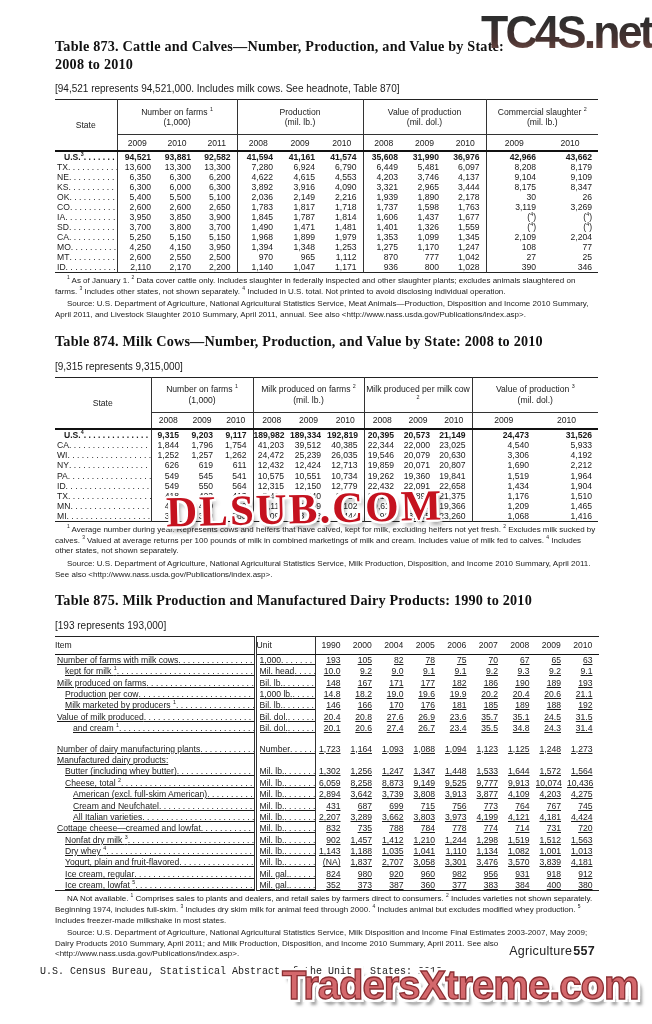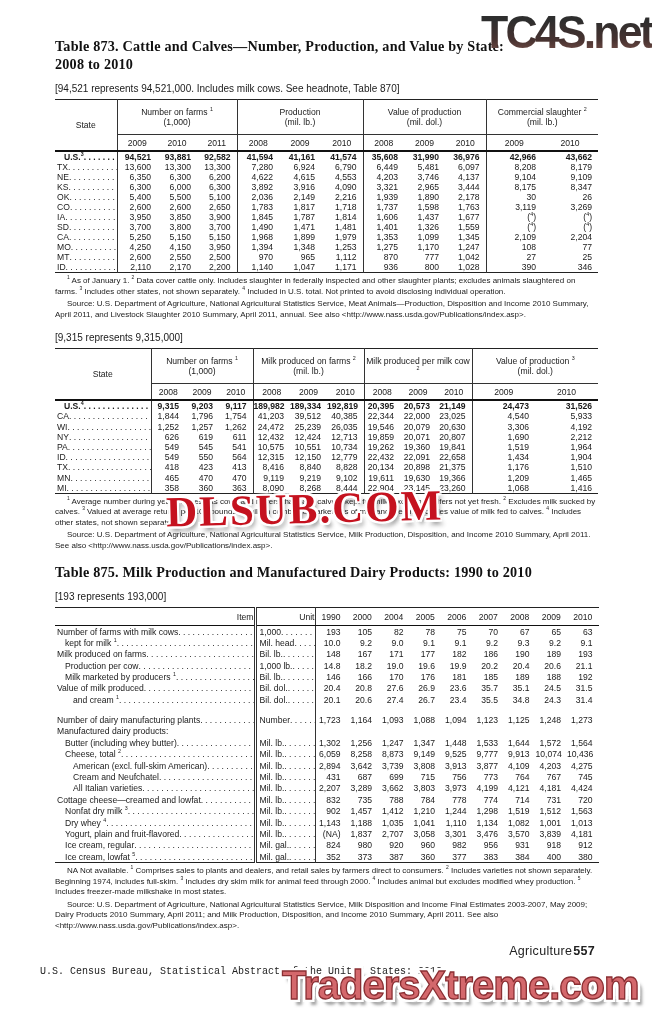--- a/index.html
+++ b/index.html
@@ -31,24 +31,24 @@
   td.state-c.us{padding-left:9px;}
   .lblflex{display:flex;overflow:hidden;white-space:nowrap;}
   .dots{flex:1;overflow:hidden;color:#1a1a1a;}
   .dots::after{content:" . . . . . . . . . . . . . . . . . . . . . . . . . . . . . . . . . . . . . . . . . . . .";}
 
   #t873 tbody tr{height:9.8px;}
   #t874 tbody tr{height:10.2px;}
 
   
   #t875 th{border-bottom:1.5px solid #111;height:17px;text-align:center;vertical-align:middle;}
-  #t875 th.ih,#t875 th.uh{text-align:right;}
+  #t875 th.ih,#t875 th.uh{text-align:left;}
   #t875 td.unit-c, #t875 th.uh{border-left:3px double #333;}
   #t875 td.yfirst, #t875 th.yfirst{border-left:1px solid #333;}
-  #t875 tbody tr{height:11.4px;}
+  #t875 tbody tr{height:11.4px;text-decoration:underline;}
   #t875 tbody tr.spacer{height:9px;}
   #t875 td.unit-c{padding-left:3px;}
   .ind0{padding-left:2px;}
   .ind1{padding-left:10px;}
   .ind2{padding-left:18px;}
 
   
   #sec873{margin-top:38px;}
   #sec874{margin-top:13px;}
   #sec875{margin-top:12px;}
@@ -362,20 +362,21 @@
             </tbody>
           </table>
         </div>
       <div class="fblock">
         <p class="fnote"><span><sup>1</sup> As of January 1. <sup>2</sup> Data cover cattle only. Includes slaughter in federally inspected and other slaughter plants; excludes animals slaughtered on farms. <sup>3</sup> Includes other states, not shown separately. <sup>4</sup> Included in U.S. total. Not printed to avoid disclosing individual operation.</span></p>
         <p class="fnote"><span>Source: U.S. Department of Agriculture, National Agricultural Statistics Service, </span><span class="it">Meat Animals—Production, Disposition and Income 2010 Summary,</span><span> April 2011, and </span><span class="it">Livestock Slaughter 2010 Summary,</span><span> April 2011, annual. See also &lt;http://www.nass.usda.gov/Publications/index.asp&gt;.</span></p>
       </div>
     </section>
 
     <section id="sec874">
+      <h1 class="t-title">Table 874. Milk Cows—Number, Production, and Value by State: 2008 to 2010</h1>
       <p class="headnote">[9,315 represents 9,315,000]</p>
       <div class="tbl" id="mount874">
           <table class="dtable" id="t874">
             <colgroup>
               <col style="width:96px">
               <col style="width:34px">
               <col style="width:34px">
               <col style="width:34px">
               <col style="width:37px">
               <col style="width:37px">

